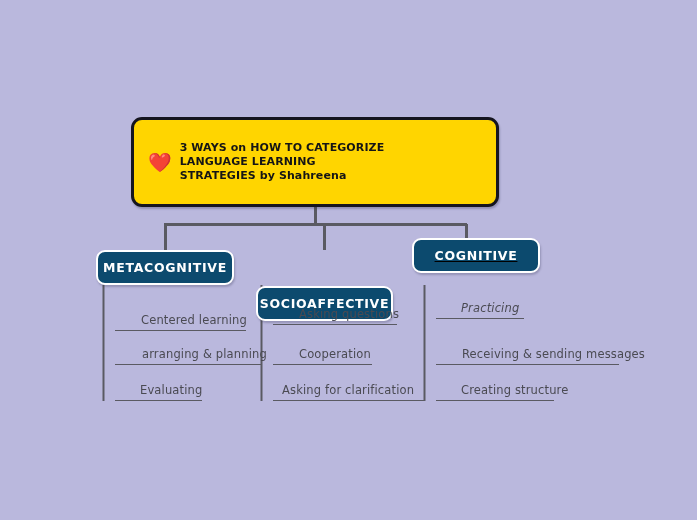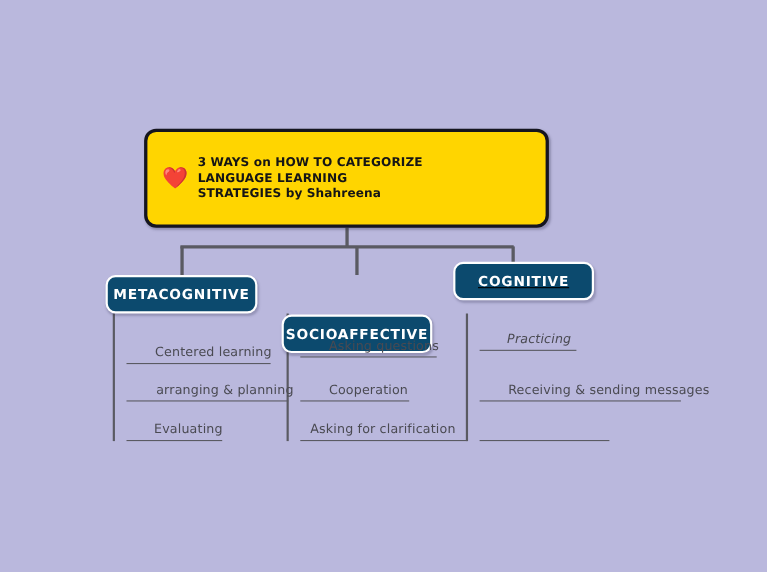--- a/index.html
+++ b/index.html
@@ -179,16 +179,17 @@
   </div>
   <div class="leaf" style="left:424px; top:293px; width:95px; height:26px;font-style:italic;">
     <span class="leaf-text" style="left:25px;">Practicing</span>
     <span class="leaf-underline" style="width:88px;"></span>
   </div>
   <div class="leaf" style="left:424px; top:339px; width:186px; height:26px;">
     <span class="leaf-text" style="left:26px;">Receiving &amp; sending messages</span>
     <span class="leaf-underline" style="width:183px;"></span>
   </div>
   <div class="leaf" style="left:424px; top:373px; width:125px; height:28px;">
+    <span class="leaf-text" style="left:25px;">Creating structure</span>
     <span class="leaf-underline" style="width:118px;"></span>
   </div>
 
 </div>
 
 </body></html>

